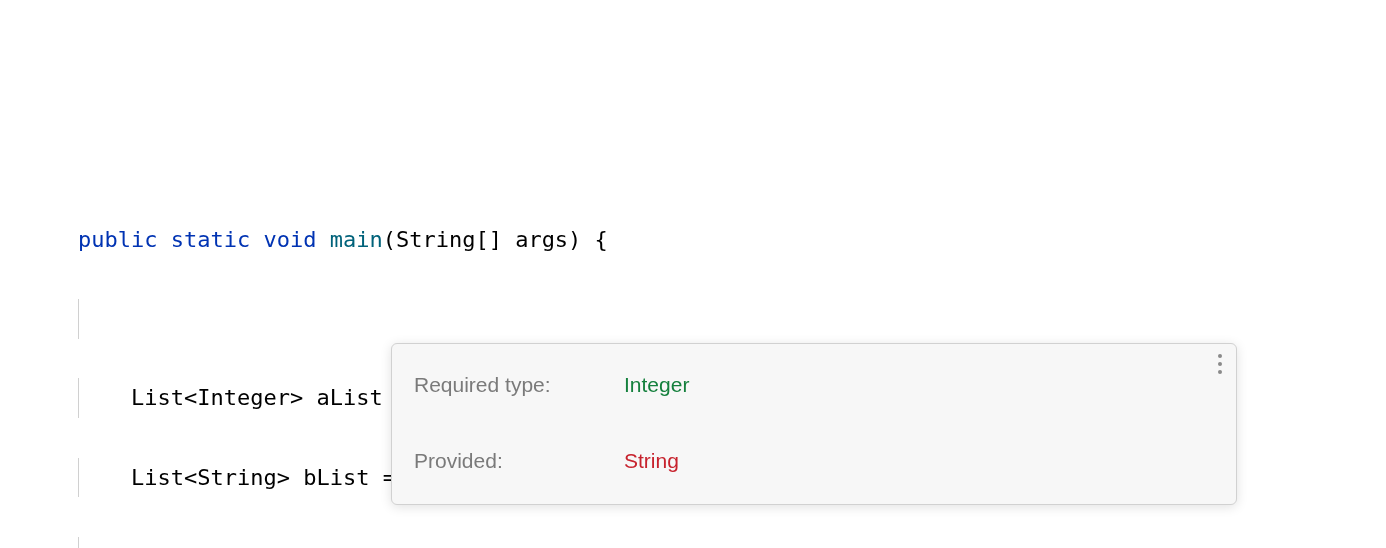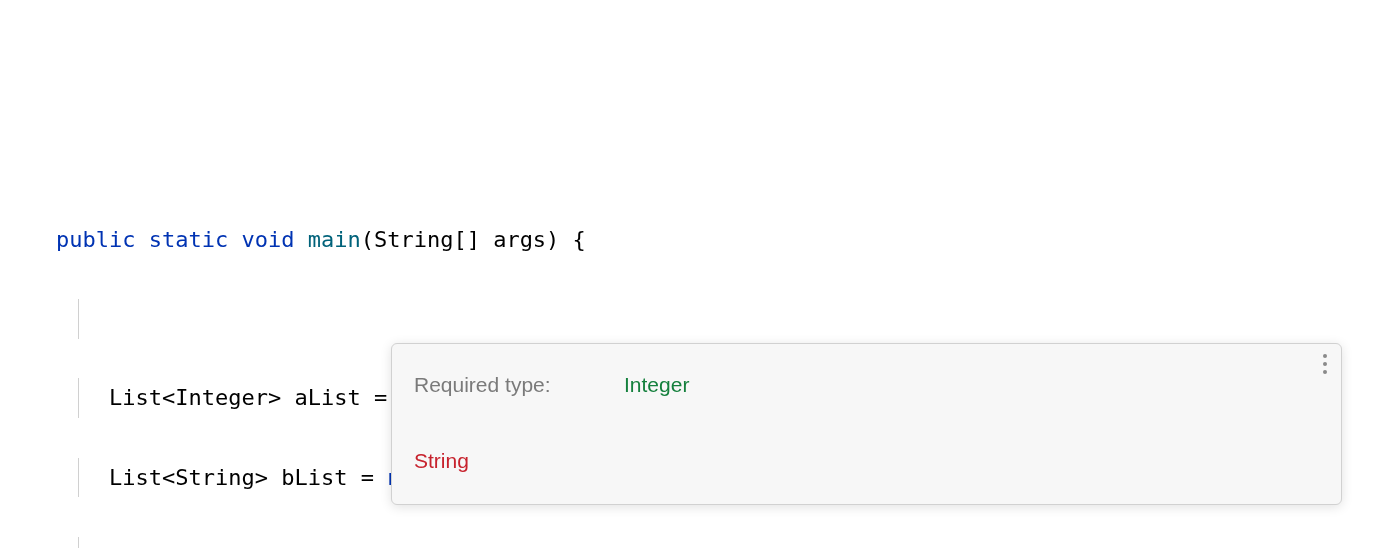--- a/index.html
+++ b/index.html
@@ -7,38 +7,38 @@
       font-family: 'Menlo', 'Monaco', 'Consolas', monospace;
       font-size: 22px;
       background: #ffffff;
       color: #000000;
       line-height: 1.8;
       padding-top: 22px;
       white-space: pre;
     }
     .code-line {
       position: relative;
-      padding-left: 56px;
+      padding-left: 78px;
     }
     .indent-guide {
       position: absolute;
       left: 78px;
       top: 0;
       width: 1px;
       background: #d0d0d0;
       height: 100%;
     }
     .kw { color: #0033b3; font-weight: normal; }
     .method-def { color: #00627a; }
     .hl { background: #edebbb; }
     .tooltip {
       position: absolute;
       left: 391px;
       top: 343px;
-      width: 951px;
+      width: 846px;
       background: #f7f7f7;
       border: 1px solid #d1d1d1;
       border-radius: 6px;
       box-shadow: 0 2px 12px rgba(0,0,0,0.12);
       font-family: -apple-system, 'Segoe UI', sans-serif;
       font-size: 21px;
       white-space: normal;
     }
     .tooltip-body {
       padding: 16px 22px 18px 22px;
@@ -93,19 +93,20 @@
     <div class="tooltip-more">
         <span></span>
         <span></span>
         <span></span>
       </div>
     <div class="tooltip-row">
       <span class="tooltip-label">Required type:</span>
       <span class="tooltip-val-black">Integer</span>
     </div>
     <div class="tooltip-row">
+      <span class="tooltip-label">Provided:</span>
       <span class="tooltip-val-red">String</span>
     </div>
   </div>
 </div>
 
 
 
 
 </body></html>

